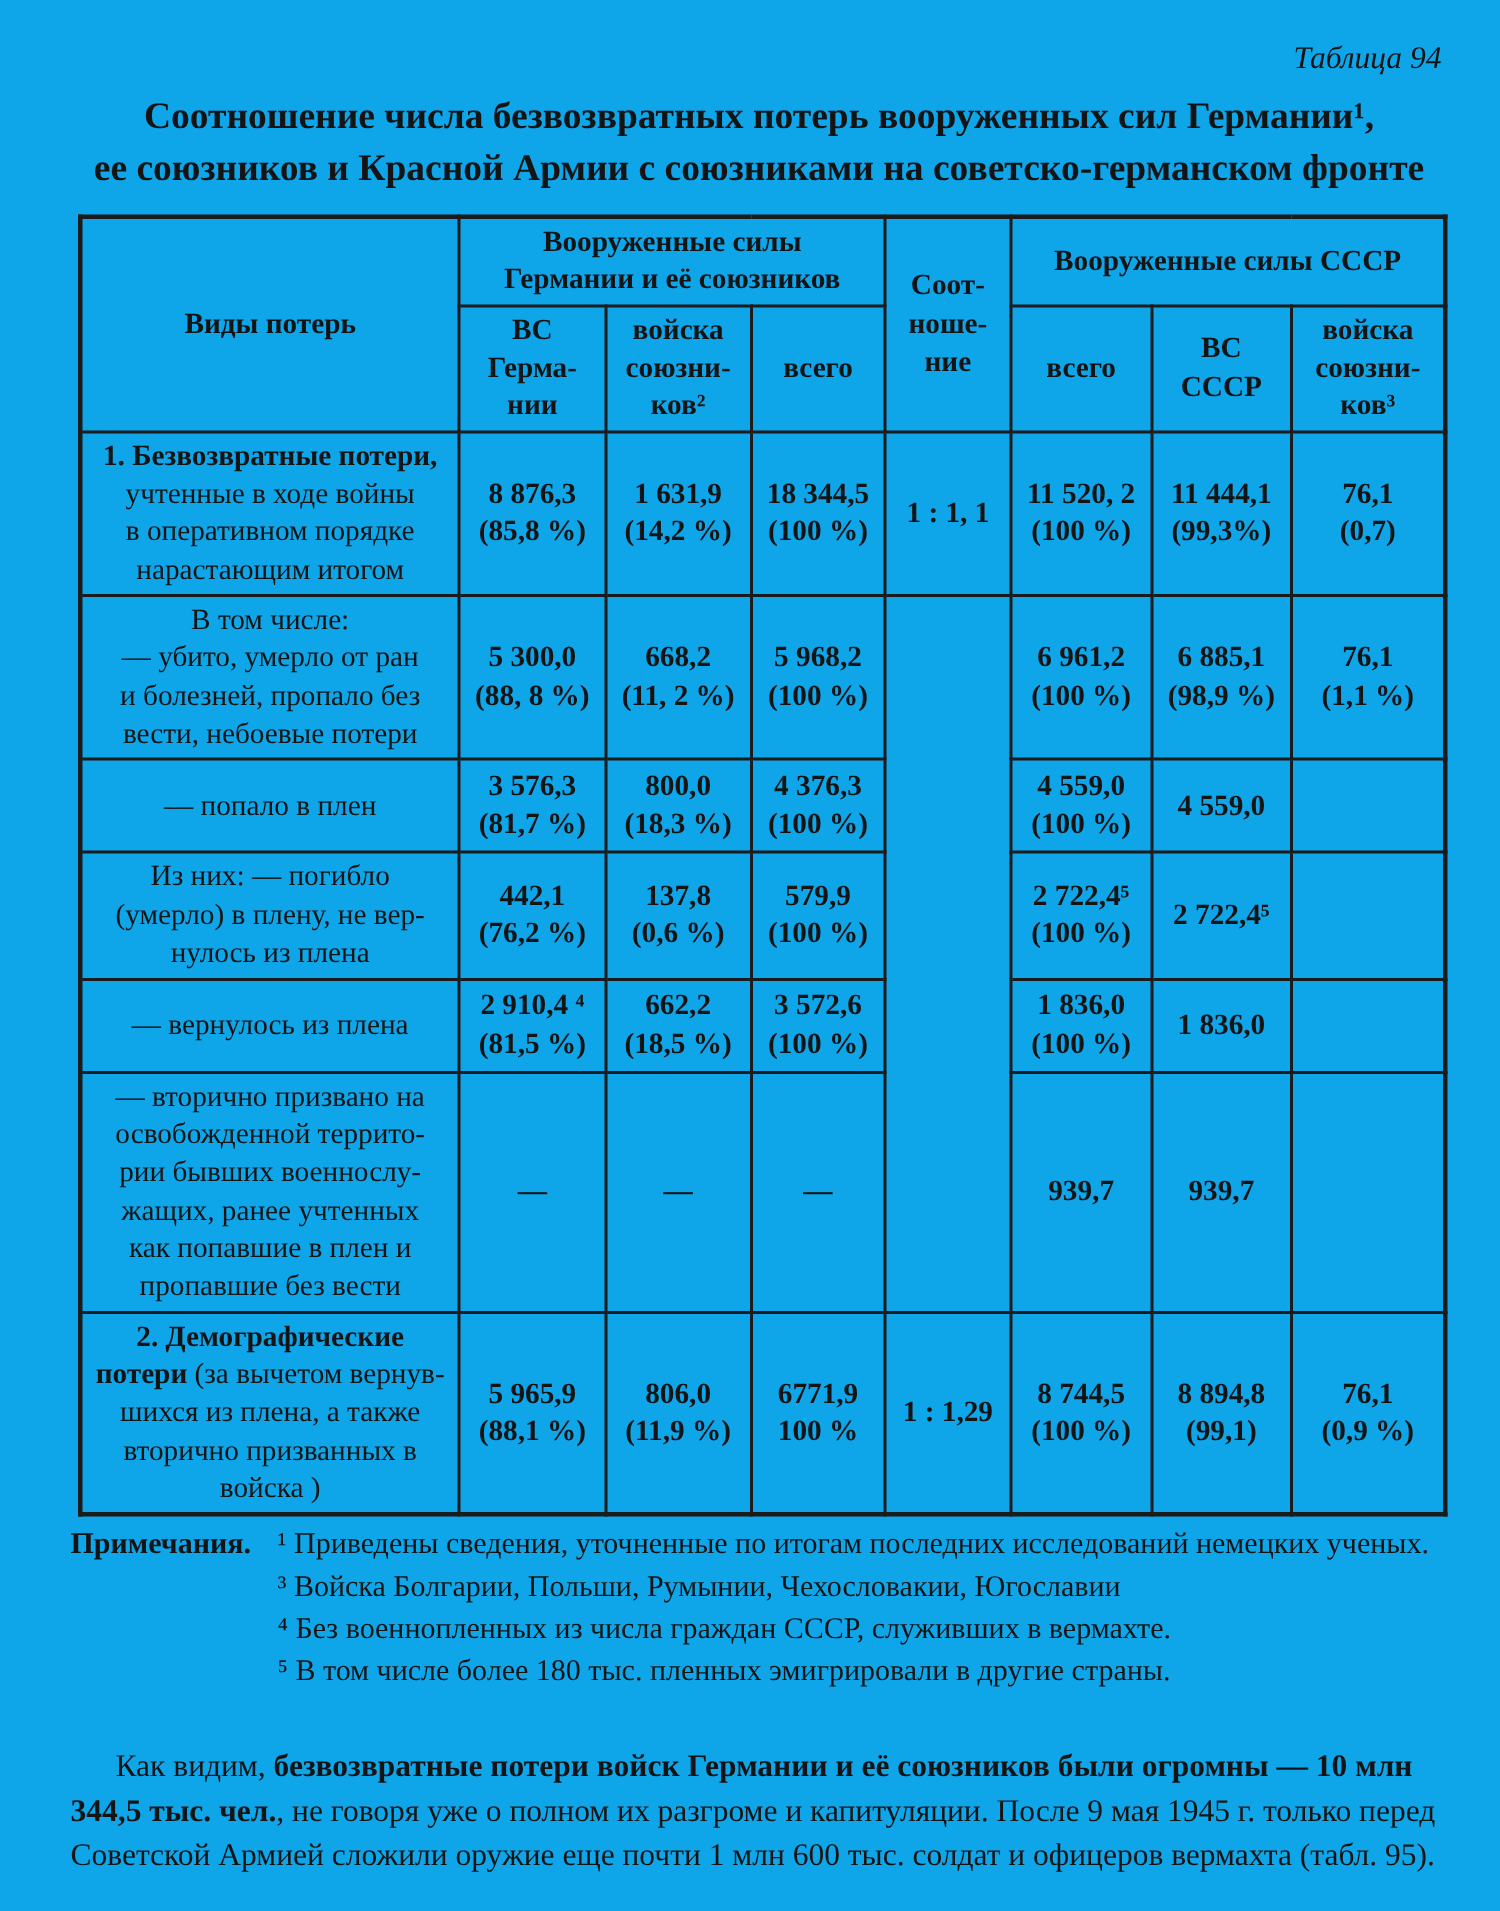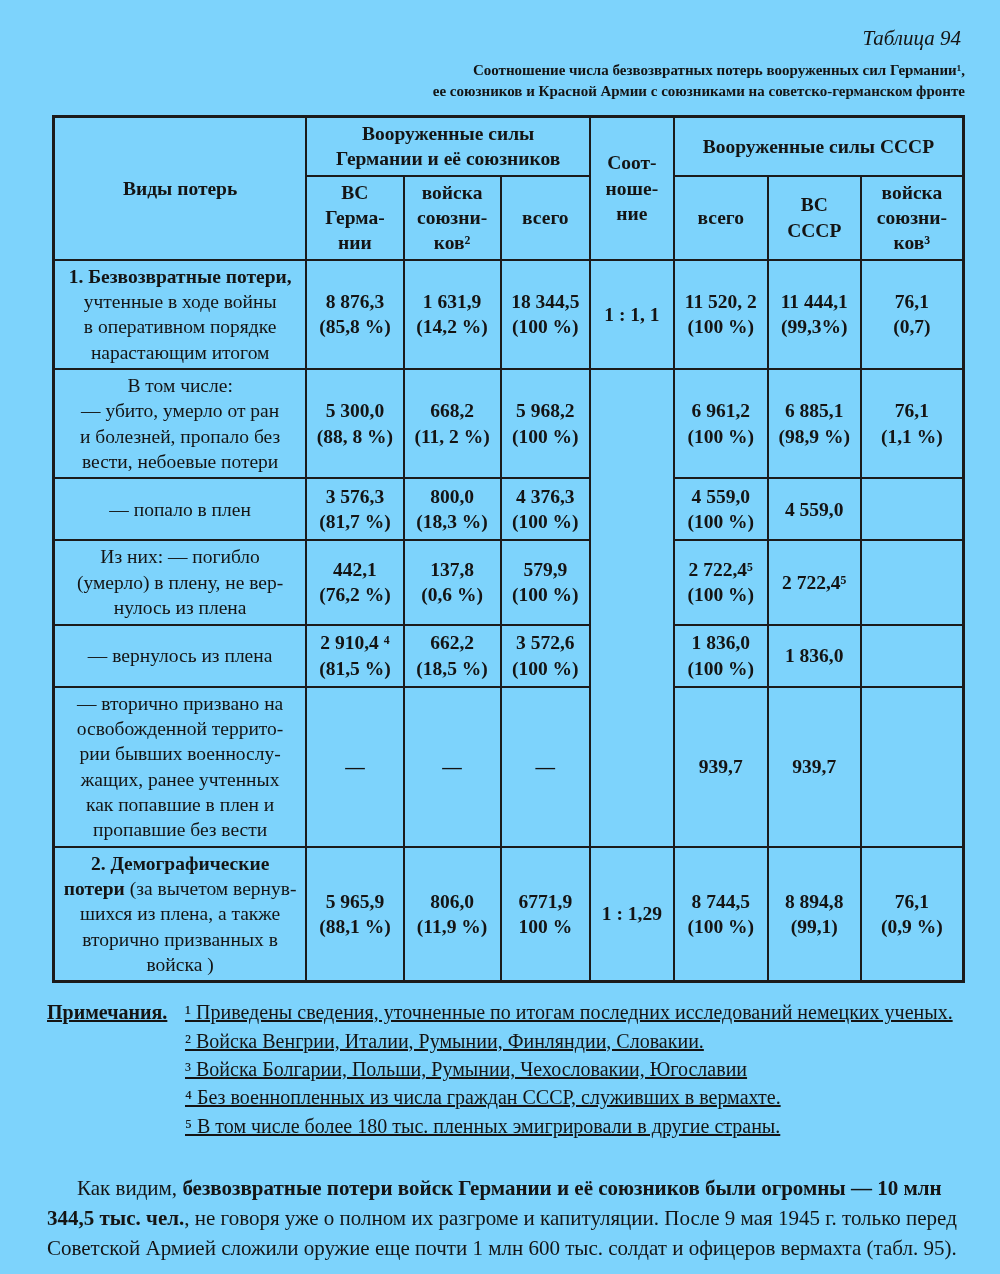--- a/index.html
+++ b/index.html
@@ -6,36 +6,36 @@
   body{
     background:#e8e8e6;
     font-family:"Liberation Serif","DejaVu Serif",serif;
     color:#141414;
   }
   .page{
     position:relative;
     width:1000px;
     height:1274px;
     margin:0 auto;
-    background:#7dd3fc;
+    background:#0ea5e9;
     box-sizing:border-box;
     padding:26px 35px 20px 47px;
     overflow:hidden;
   }
   .caption{
     text-align:right;
     font-style:italic;
     font-size:21px;
     padding-right:4px;
   }
   .doc-title{
     margin-top:9px;
-    text-align:right;
+    text-align:center;
     font-weight:bold;
-    font-size:15px;
+    font-size:25px;
     line-height:1.4;
   }
   table.losses{
     border-collapse:collapse;
     table-layout:fixed;
     margin:13px 0 0 5px;
     border:3px solid #1b1b1b;
   }
   table.losses th, table.losses td{
     border:2px solid #1b1b1b;
@@ -61,26 +61,25 @@
   tr.hr1{height:58px;}
   tr.hr2{height:82px;}
   tr.r0{height:105px;}
   tr.r1{height:107px;}
   tr.r2{height:62px;}
   tr.r3{height:80px;}
   tr.r4{height:62px;}
   tr.r5{height:128px;}
   tr.r6{height:126px;}
   .notes{
-    margin-top:15px;
+    margin-top:4px;
     display:grid;
     grid-template-columns:138px 1fr;
     font-size:20px;
     line-height:1.42;
-    text-decoration:underline;
   }
   .notes .nlabel{font-weight:bold;}
   .closing{
     margin-top:34px;
     font-size:21px;
     line-height:1.42;
     text-indent:30px;
     text-align:left;
   }
 </style>
@@ -327,21 +326,20 @@
             <div class="p">(0,9 %)</div>
           </td>
       </tr>
     </tbody>
   </table>
 
   <div class="notes">
     <div class="nlabel">Примечания.</div>
     <div>
       <div>¹ Приведены сведения, уточненные по итогам последних исследований немецких ученых.</div>
-      <div>² Войска Венгрии, Италии, Румынии, Финляндии, Словакии.</div>
       <div>³ Войска Болгарии, Польши, Румынии, Чехословакии, Югославии</div>
       <div>⁴ Без военнопленных из числа граждан СССР, служивших в вермахте.</div>
       <div>⁵ В том числе более 180 тыс. пленных эмигрировали в другие страны.</div>
     </div>
   </div>
 
   <div class="closing">
     <span>Как видим, </span><span class="b">безвозвратные потери войск Германии и её союзников были огромны — 10 млн 344,5 тыс. чел.</span><span>, не говоря уже о полном их разгроме и капитуляции. После 9 мая 1945 г. только перед Советской Армией сложили оружие еще почти 1 млн 600 тыс. солдат и офицеров вермахта (табл. 95).</span>
   </div>
 

